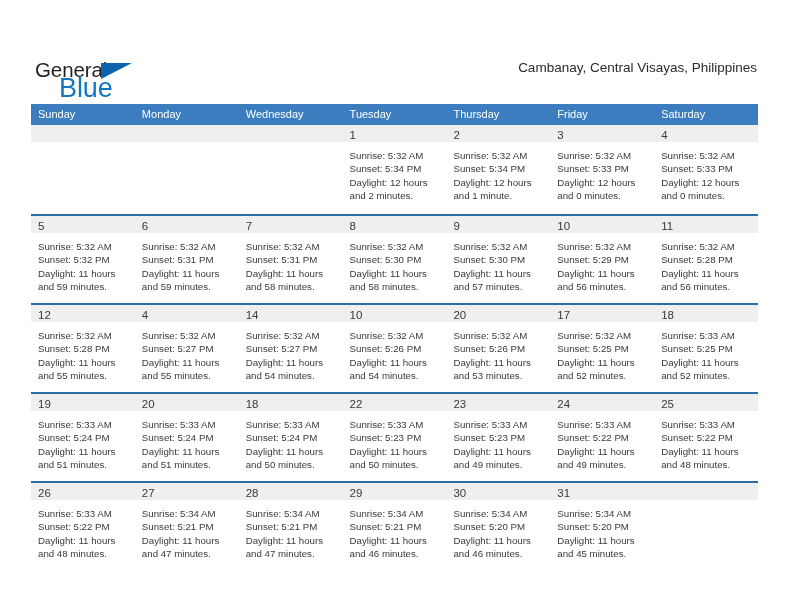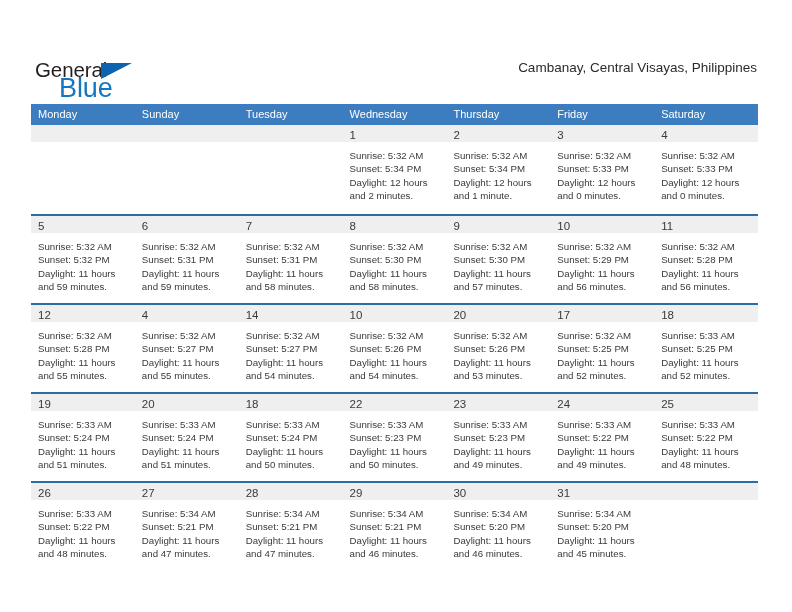--- a/index.html
+++ b/index.html
@@ -145,24 +145,24 @@
       <span class="logo-triangle"></span>
       <span class="logo-blue">Blue</span>
     </div>
     <div class="title-block">
       <div class="location-subtitle">Cambanay, Central Visayas, Philippines</div>
     </div>
   </div>
 
   <div class="calendar">
     <div class="dow-row">
+      <div class="dow">Sunday</div>
       <div class="dow">Monday</div>
-      <div class="dow">Sunday</div>
+      <div class="dow">Wednesday</div>
       <div class="dow">Tuesday</div>
-      <div class="dow">Wednesday</div>
       <div class="dow">Thursday</div>
       <div class="dow">Friday</div>
       <div class="dow">Saturday</div>
     </div>
     <div id="weeks-container">
         <div class="week">
           <div class="cell pad">
             <div class="daynum-strip"><span class="daynum"></span></div>
           </div>
           <div class="cell pad">

